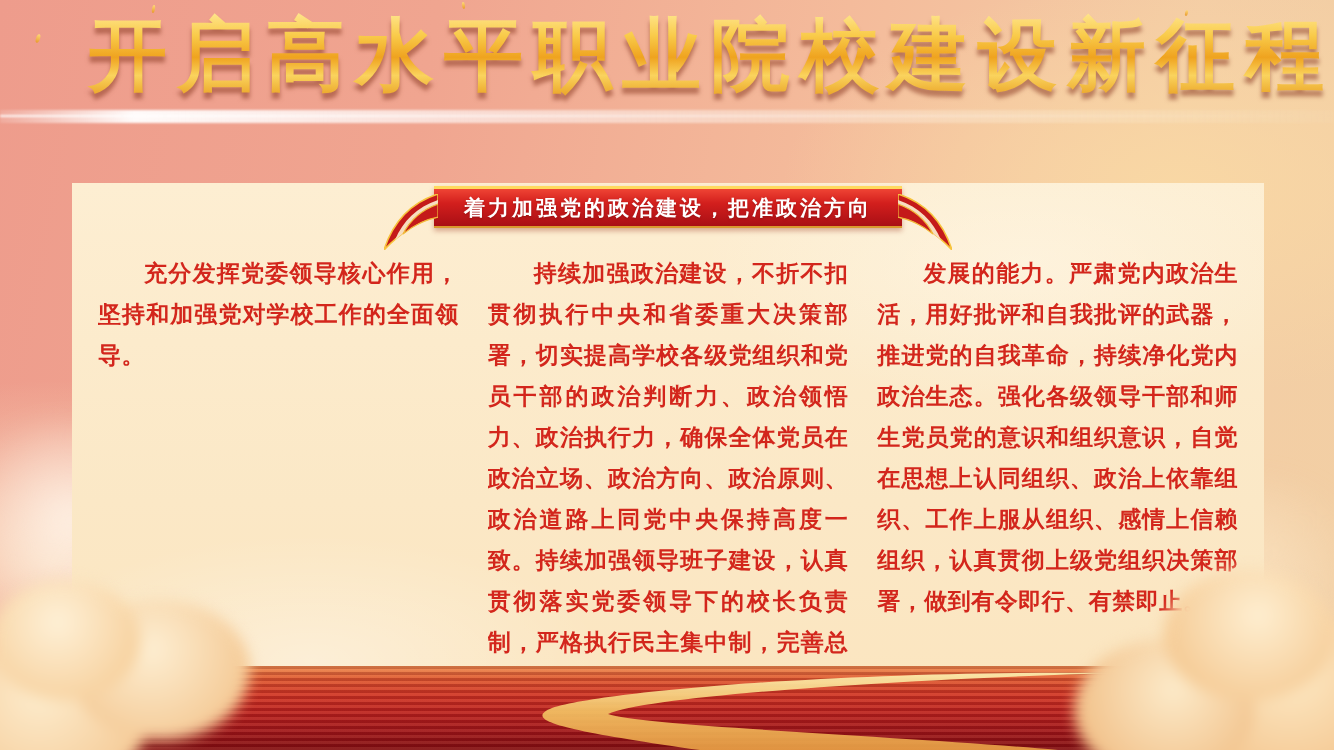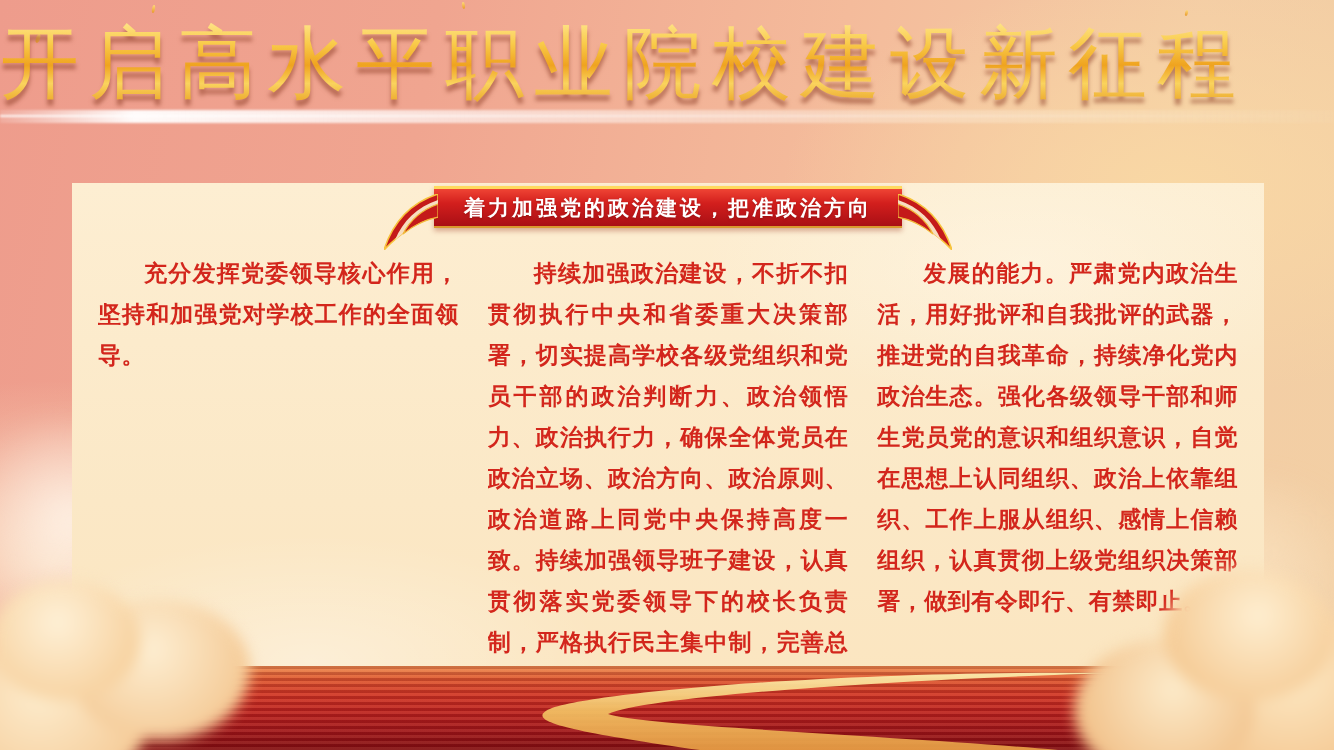--- a/index.html
+++ b/index.html
@@ -36,24 +36,24 @@
     background:linear-gradient(90deg, rgba(255,255,255,.15) 0%, rgba(255,255,255,.95) 10%,
       rgba(255,255,255,.55) 40%, rgba(255,252,240,.3) 70%, rgba(255,252,240,.05) 100%);
   }
   .light-streak::after {
     content:""; position:absolute; left:0; top:5px; width:100%; height:2px;
     background:linear-gradient(90deg, rgba(255,255,255,.9), rgba(255,255,255,.35) 60%, transparent);
   }
 
   
   .title {
-    position:absolute; top:10px; left:0; width:100%; text-align:left;
-    font-family:"Liberation Sans", sans-serif; font-weight:normal;
+    position:absolute; top:10px; left:0; width:100%; text-align:right;
+    font-family:"Liberation Sans", sans-serif; font-weight:bold;
     font-size:79px; letter-spacing:10px; line-height:1.15; white-space:nowrap;
-    color:#f6b92e; text-shadow:0 6px 3px rgba(138,59,34,.5);margin-top:8px;
+    color:#f6b92e; text-shadow:0 6px 3px rgba(138,59,34,.5);
   }
   @supports ((-webkit-background-clip:text) or (background-clip:text)) {
     .title {
       background:linear-gradient(180deg,#ffe894 0%, #f9cb4a 28%, #efa31f 52%, #fad35d 72%, #e79a1b 100%);
       -webkit-background-clip:text; background-clip:text; color:transparent;
       text-shadow:none; filter:drop-shadow(0 6px 2px rgba(138,59,34,.55));
     }
   }
 
   

